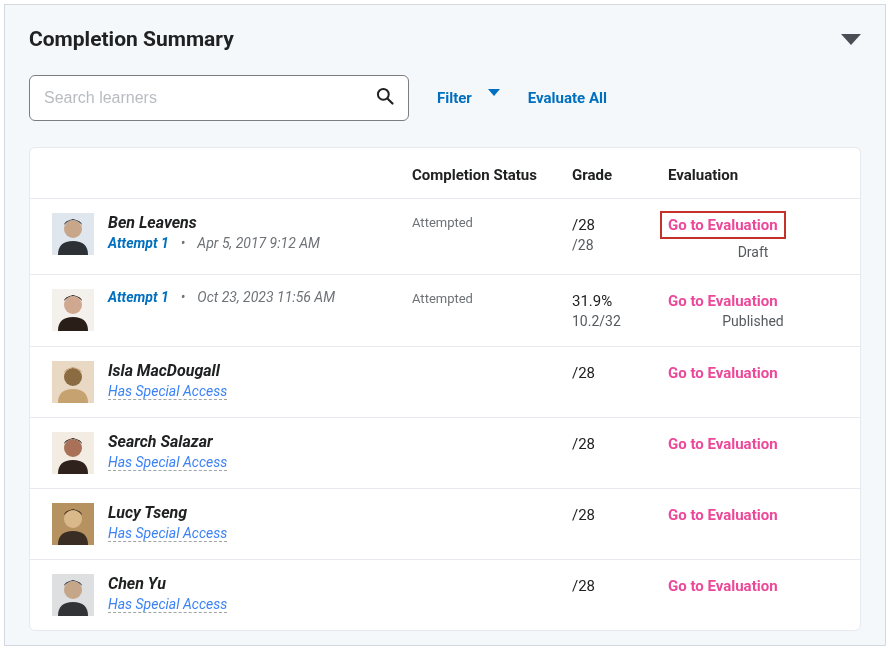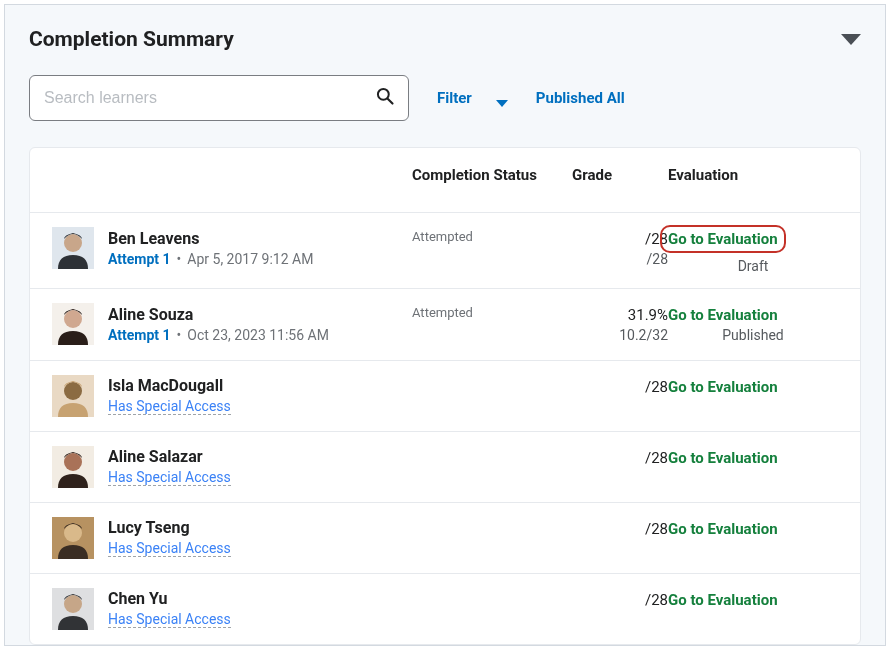--- a/index.html
+++ b/index.html
@@ -72,42 +72,42 @@
     }
     .link-blue {
       color: #006fbf;
       font-weight: 700;
       font-size: 15px;
       cursor: pointer;
       text-decoration: none;
     }
     .filter-link {
       display: inline-flex;
-      align-items: flex-end;
-      gap: 24px;
+      align-items: flex-start;
+      gap: 16px;
     }
     .filter-caret {
       width: 0;
       height: 0;
       border-left: 6px solid transparent;
       border-right: 6px solid transparent;
       border-top: 7px solid #006fbf;
     }
     .card {
       background: #fff;
       border: 1px solid #e6e9ed;
       border-radius: 6px;
       padding: 0;
     }
     .table {
       width: 100%;
     }
     .thead {
       display: flex;
-      padding: 18px 22px 28px 22px;
+      padding: 18px 22px 14px 22px;
       border-bottom: 1px solid #e6e9ed;
     }
     .col-user { flex: 0 0 360px; }
     .col-status { flex: 0 0 160px; }
     .col-grade { flex: 0 0 96px; }
     .col-eval { flex: 1 1 auto; }
     .th {
       font-weight: 700;
       font-size: 15px;
       color: #202122;
@@ -116,21 +116,22 @@
       display: flex;
       align-items: flex-start;
       padding: 14px 22px;
       border-bottom: 1px solid #e6e9ed;
     }
     .row:last-child { border-bottom: none; }
     .user-cell {
       display: flex;
       gap: 14px;
       flex: 0 0 360px;
-      align-items: center;
+      align-items: flex-start;
+      font-style: italic;
     }
     .avatar {
       width: 42px;
       height: 42px;
       border-radius: 3px;
       flex-shrink: 0;
     }
     .user-info {
       display: flex;
       flex-direction: column;
@@ -139,21 +140,21 @@
     .user-name {
       font-weight: 700;
       font-size: 16px;
       color: #202122;
     }
     .attempt-line {
       font-size: 14px;
       color: #6e7277;
       display: flex;
       align-items: center;
-      gap: 6px;
+      gap: 12px;
     }
     .attempt-link {
       color: #006fbf;
       font-weight: 700;
       cursor: pointer;
     }
     .special-access {
       font-size: 14px;
       color: #3b82f6;
       border-bottom: 1px dashed #9fa4a9;
@@ -166,33 +167,31 @@
       font-size: 13px;
       color: #6e7277;
       padding-top: 2px;
     }
     .grade-cell {
       flex: 0 0 96px;
       font-size: 15px;
       color: #202122;
       padding-top: 2px;
       line-height: 1.4;
-      text-align: right;
     }
     .eval-cell {
       flex: 1 1 auto;
       padding-top: 2px;
     }
     .eval-link {
-      color: #15803d;
+      color: #ec4899;
       font-weight: 700;
       font-size: 15px;
       cursor: pointer;
       display: inline-block;
-      border-radius: 10px;
     }
     .eval-link.highlighted {
       border: 2px solid #c43128;
       padding: 3px 6px;
       margin: -5px -8px 2px -8px;
     }
     .eval-status {
       font-size: 14px;
       color: #565a5e;
       margin-top: 3px;
@@ -219,21 +218,21 @@
         <svg width="20" height="20" viewBox="0 0 24 24" fill="none">
           <circle cx="10" cy="10" r="6.5" stroke="#202122" stroke-width="2.4"></circle>
           <line x1="15.2" y1="15.2" x2="21" y2="21" stroke="#202122" stroke-width="2.6" stroke-linecap="round"></line>
         </svg>
       </span>
     </div>
     <a class="link-blue filter-link">
       <span>Filter</span>
       <span class="filter-caret"></span>
     </a>
-    <a class="link-blue">Published All</a>
+    <a class="link-blue">Evaluate All</a>
   </div>
 
   <div class="card">
     <div class="table">
       <div class="thead">
         <div class="col-user"></div>
         <div class="th col-status">Completion Status</div>
         <div class="th col-grade">Grade</div>
         <div class="th col-eval">Evaluation</div>
       </div>
@@ -264,21 +263,20 @@
           </div>
           <div class="row">
             <div class="user-cell">
               <div class="avatar"><svg width="42" height="42" viewBox="0 0 42 42">
     <rect width="42" height="42" fill="#f4f0eb"></rect>
     <circle cx="21" cy="16" r="9" fill="#d0a890"></circle>
     <path d="M12 12 Q21 2 30 12 Q30 8 21 6 Q12 8 12 12 Z" fill="#2a1e19"></path>
     <path d="M6 42 Q6 28 21 28 Q36 28 36 42 Z" fill="#2a1e19"></path>
   </svg></div>
               <div class="user-info">
-                <div class="user-name">Aline Souza</div>
                 <div class="attempt-line">
                   <span class="attempt-link">Attempt 1</span>
                   <span>•</span>
                   <span>Oct 23, 2023 11:56 AM</span>
                 </div>
               </div>
             </div>
             <div class="status-cell">Attempted</div>
             <div class="grade-cell">
               <div>31.9%</div>
@@ -307,21 +305,21 @@
           </div>
           <div class="row">
             <div class="user-cell">
               <div class="avatar"><svg width="42" height="42" viewBox="0 0 42 42">
     <rect width="42" height="42" fill="#f2ece3"></rect>
     <circle cx="21" cy="16" r="9" fill="#a97258"></circle>
     <path d="M12 12 Q21 2 30 12 Q30 8 21 6 Q12 8 12 12 Z" fill="#2f221c"></path>
     <path d="M6 42 Q6 28 21 28 Q36 28 36 42 Z" fill="#2f221c"></path>
   </svg></div>
               <div class="user-info">
-                <div class="user-name">Aline Salazar</div>
+                <div class="user-name">Search Salazar</div>
                 <span class="special-access">Has Special Access</span>
               </div>
             </div>
             <div class="status-cell"></div>
             <div class="grade-cell">
               <div>/28</div>
             </div>
             <div class="eval-cell"><div class="eval-link">Go to Evaluation</div></div>
           </div>
           <div class="row">

